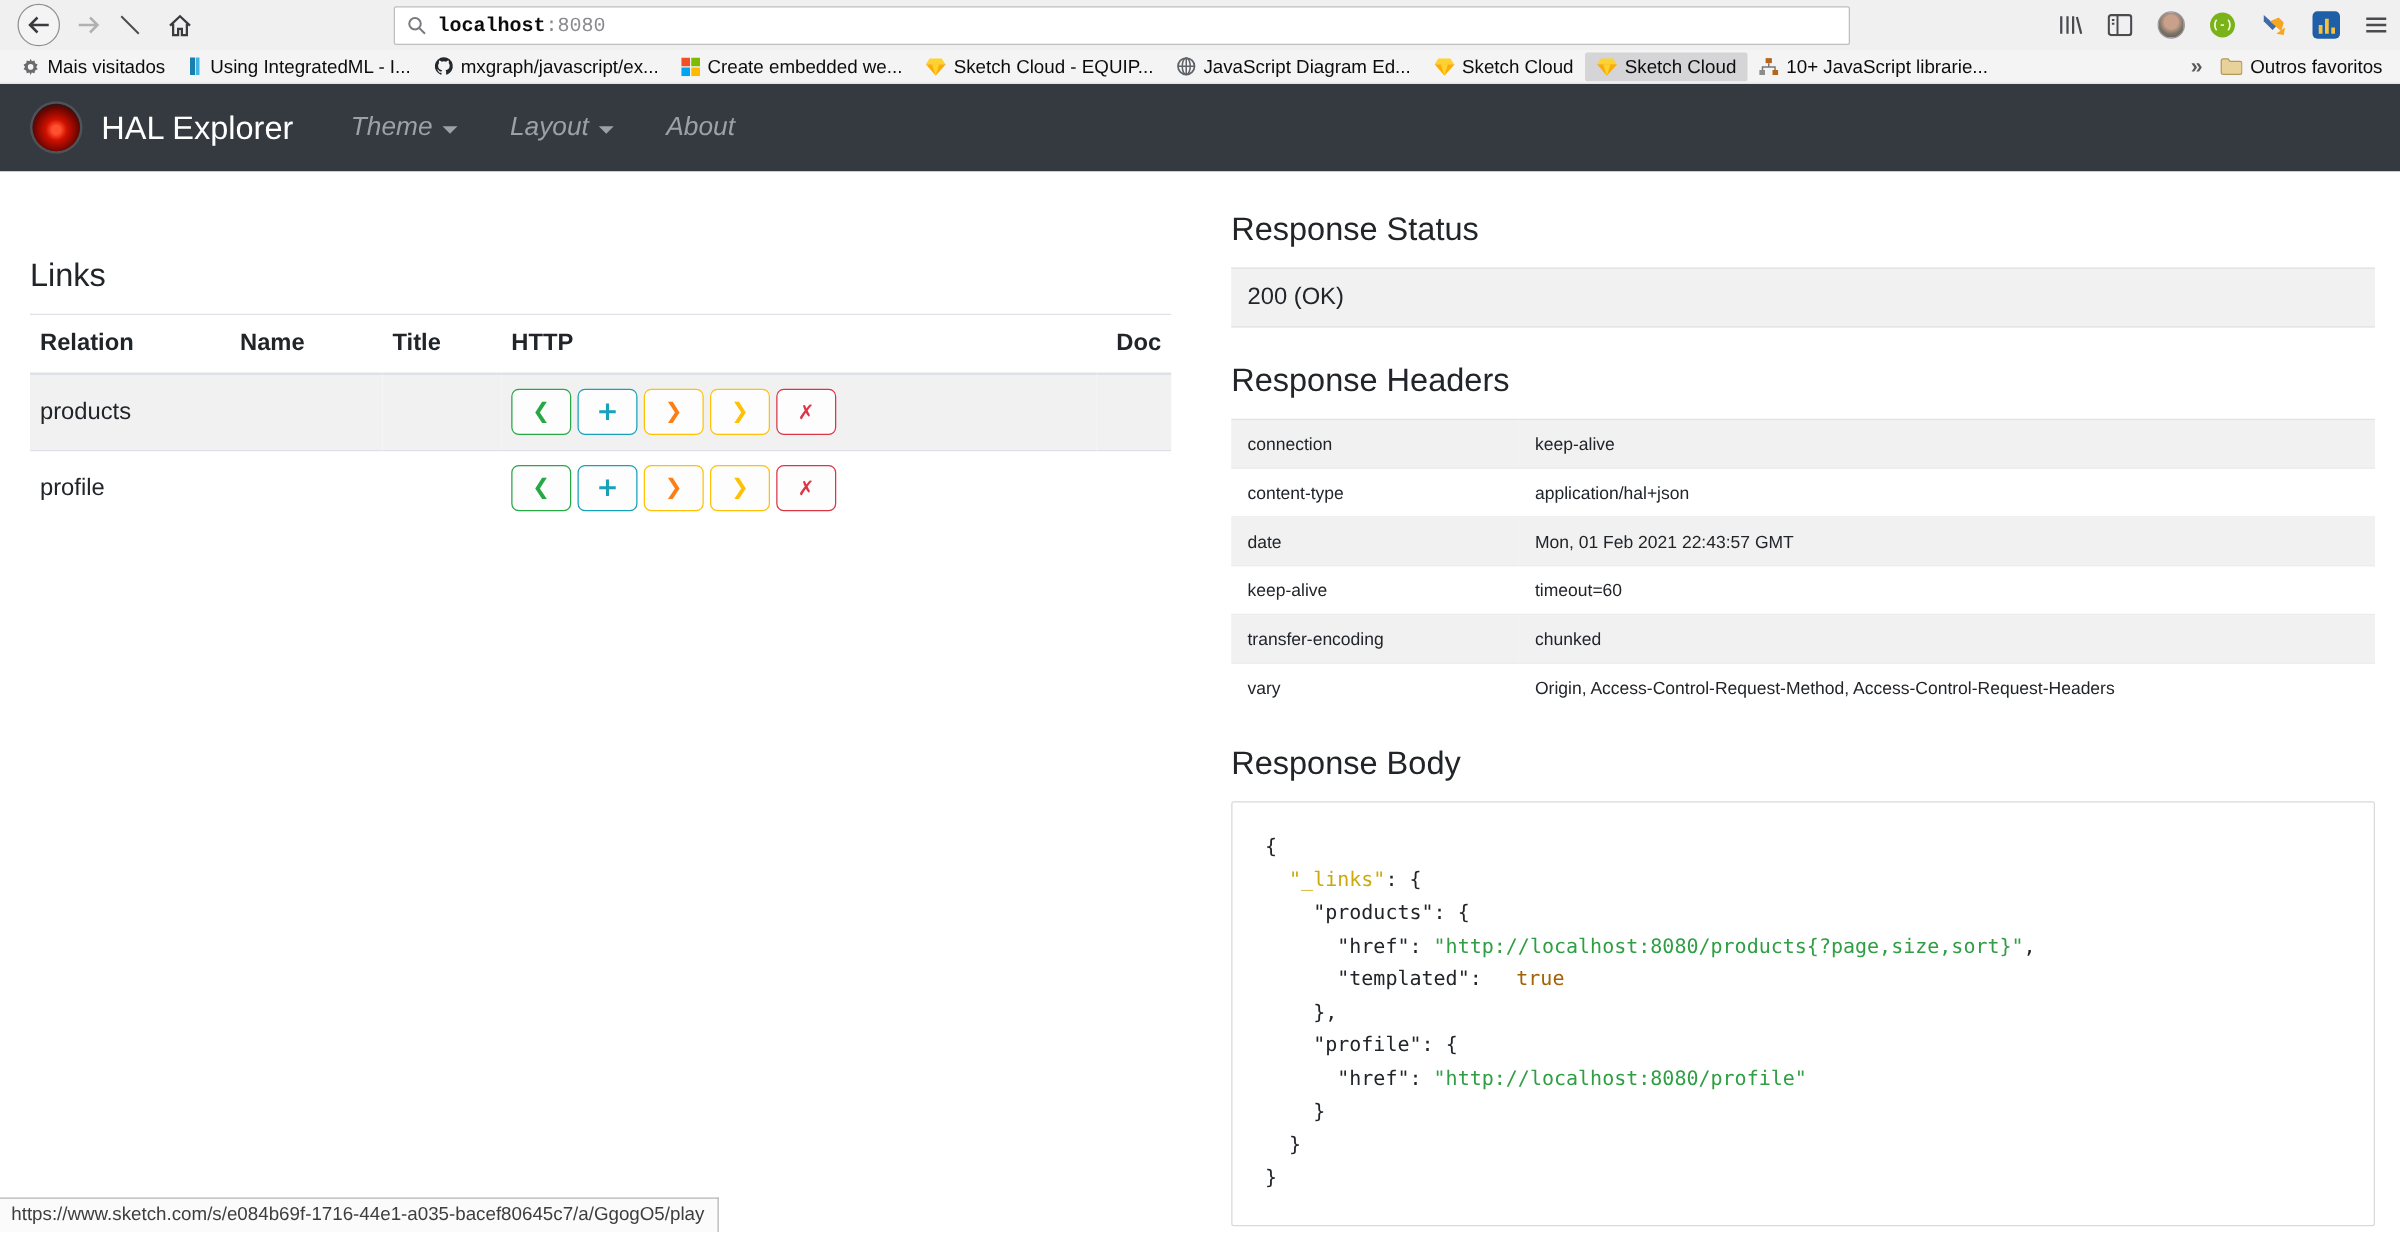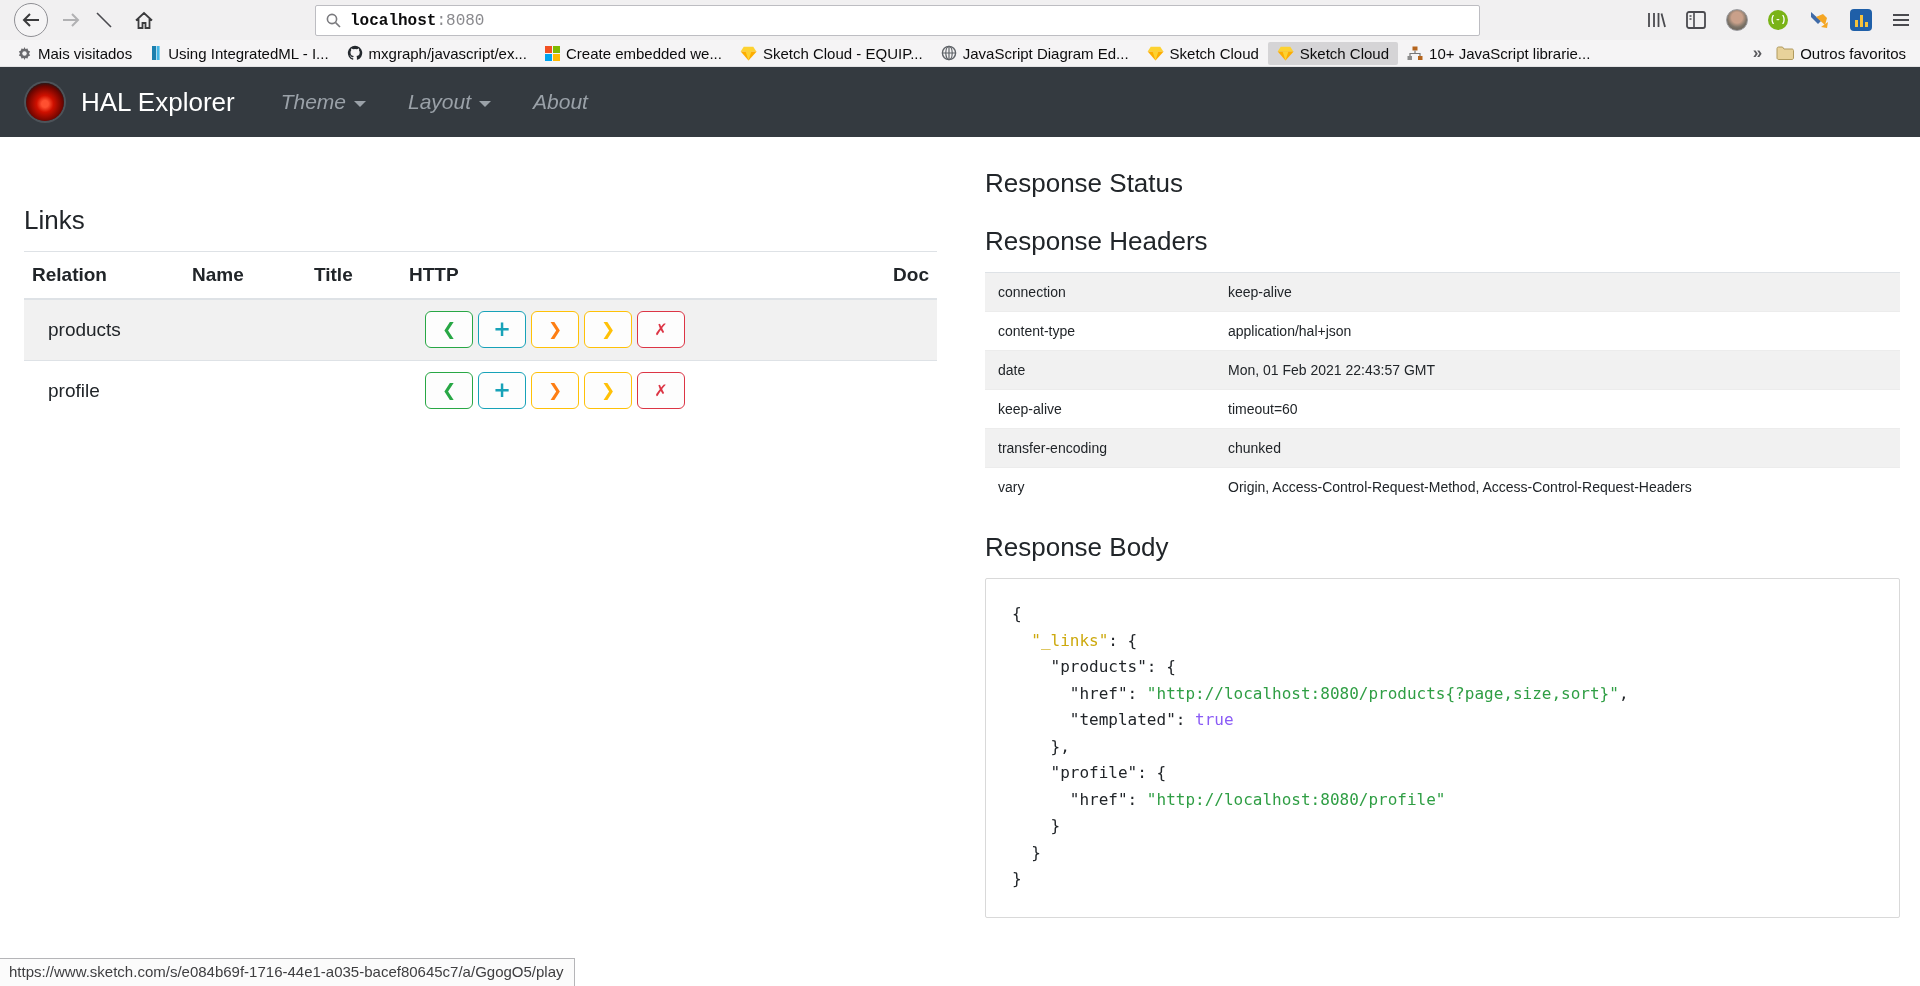--- a/index.html
+++ b/index.html
@@ -64,21 +64,21 @@
     border-radius:0 5px 5px 0; font-size:20px; padding:0 15px; font-family:inherit; cursor:pointer; }
 
   h2.sec { font-size:26px; font-weight:400; color:#212529; }
   .links-title { margin-top:37px; }
 
   
   table.links { width:100%; border-collapse:collapse; margin-top:15px; font-size:19px; }
   table.links th { text-align:left; font-weight:700; padding:12px 8px;
     border-top:1px solid #dee2e6; border-bottom:2px solid #dee2e6; }
   table.links th.doc, table.links td.doc-cell { text-align:right; }
-  table.links td { padding:3px 24px; height:61px; border-top:1px solid #dee2e6; }
+  table.links td { padding:3px 8px; height:61px; border-top:1px solid #dee2e6; }
   table.links tbody tr:nth-child(odd) { background:#f1f1f1; }
   .col-rel{width:160px;} .col-name{width:122px;} .col-title{width:95px;} .col-doc{width:60px;}
   .hbtns { display:flex; gap:5px; }
   .hbtn { width:48px; height:37px; border-radius:6px; background:#fdfdfd; cursor:pointer;
     font-family:"DejaVu Sans", sans-serif; font-size:17px; font-weight:700; line-height:1;
     display:flex; align-items:center; justify-content:center; }
   .hbtn-get    { border:1px solid #28a745; color:#28a745; }
   .hbtn-post   { border:1px solid #17a2b8; color:#17a2b8; font-size:21px; }
   .hbtn-put    { border:1px solid #ffc107; color:#fd7e14; }
   .hbtn-patch  { border:1px solid #ffc107; color:#ffc107; }
@@ -91,21 +91,21 @@
   table.rheaders { width:100%; border-collapse:collapse; margin-top:15px; font-size:14px; }
   table.rheaders td { padding:11px 13px; border-top:1px solid #ececec; }
   table.rheaders tr:first-child td { border-top:1px solid #dee2e6; }
   table.rheaders tr:nth-child(odd) { background:#f1f1f1; }
   table.rheaders td.hname { width:230px; }
   .rb-title { margin-top:26px; }
   .body-box { margin-top:15px; border:1px solid #d9d9d9; border-radius:2px; padding:22px 26px 24px; }
   .code { font-family:"DejaVu Sans Mono", monospace; font-size:16px; line-height:1.66;
     white-space:pre; color:#212529; }
   .tk-p { color:#212529; } .tk-k { color:#212529; }
-  .tk-k2 { color:#cda90d; } .tk-s { color:#2f9e44; } .tk-b { color:#8b5cf6; }
+  .tk-k2 { color:#cda90d; } .tk-s { color:#2f9e44; } .tk-b { color:#a16207;margin-left:18px; }
 
   
   .status-tip { position:fixed; left:0; bottom:0; background:#fbfbfb;
     border:1px solid #b5b5b8; border-left:none; border-bottom:none;
     font-size:15px; color:#3e3e40; padding:4px 10px 6px 9px; white-space:nowrap; }
 
   svg { display:block; }
 </style>
 </head>
 <body>
@@ -345,20 +345,21 @@
               </div>
             </td>
             <td class="doc-cell"></td>
           </tr>
         </tbody>
     </table>
   </div>
 
   <div class="col-right">
     <h2 class="sec">Response Status</h2>
+    <div class="status-table">200 (OK)</div>
 
     <h2 class="sec rh-title">Response Headers</h2>
     <table class="rheaders">
       <tbody>
           <tr>
             <td class="hname">connection</td>
             <td>keep-alive</td>
           </tr>
           <tr>
             <td class="hname">content-type</td>

